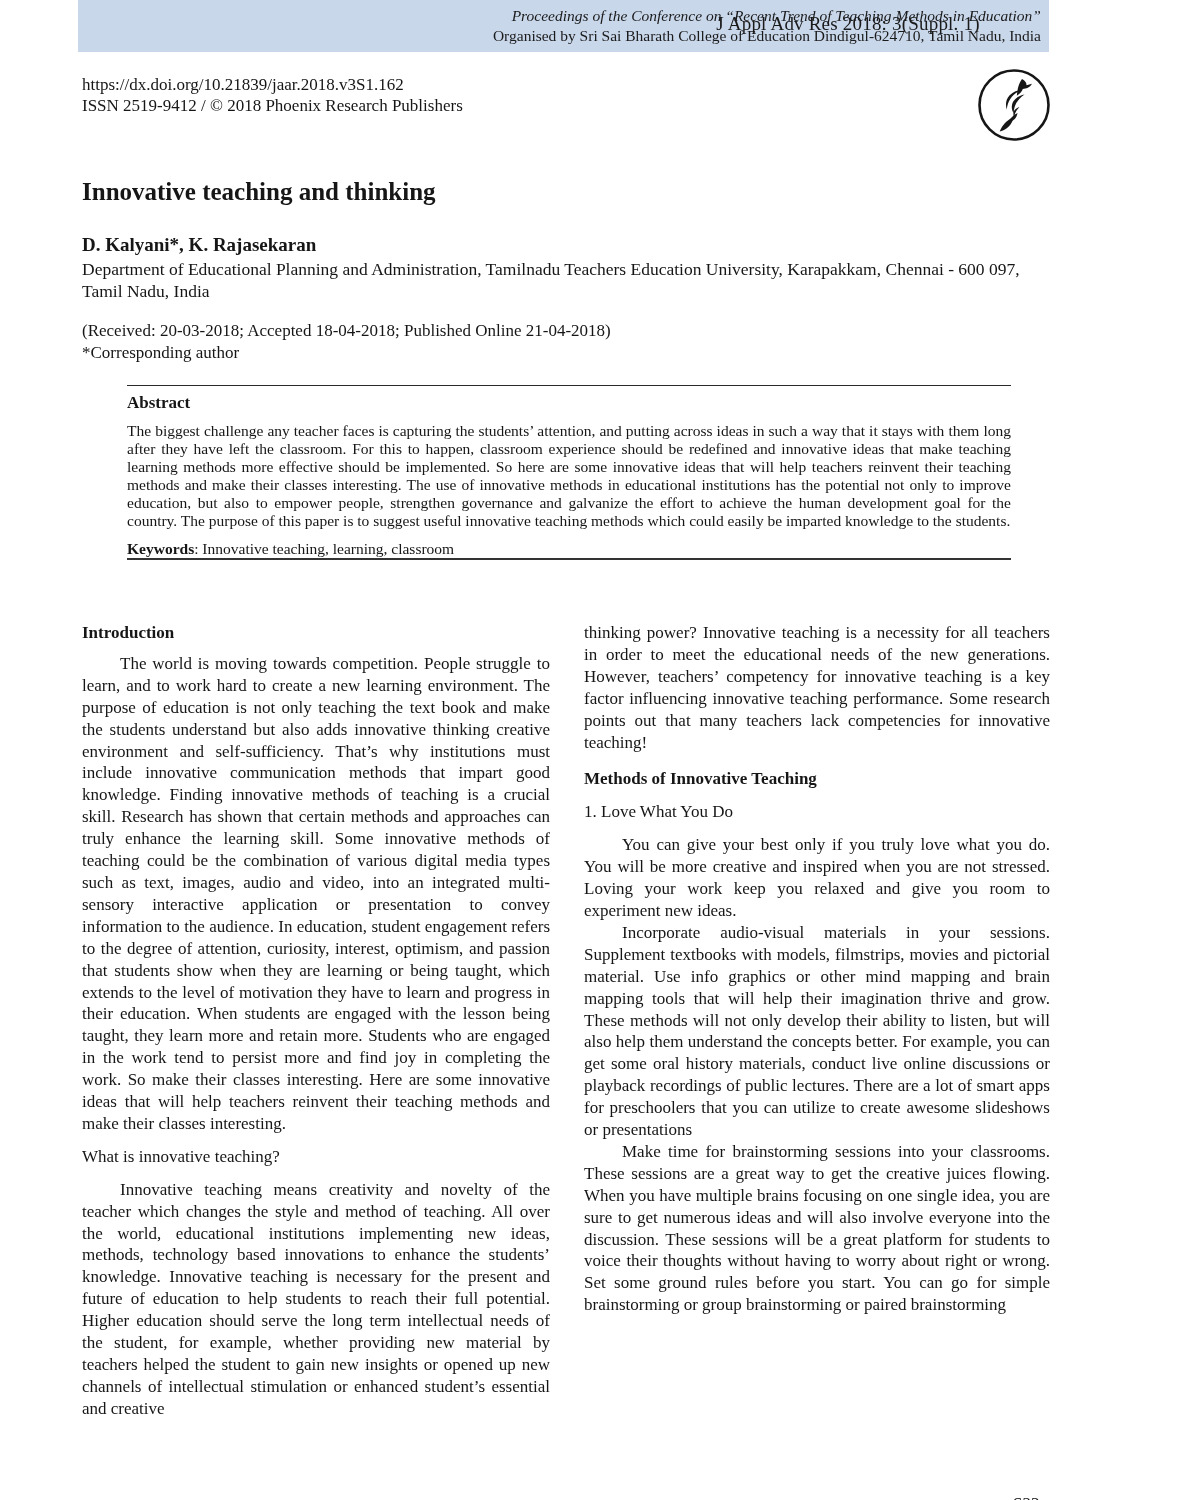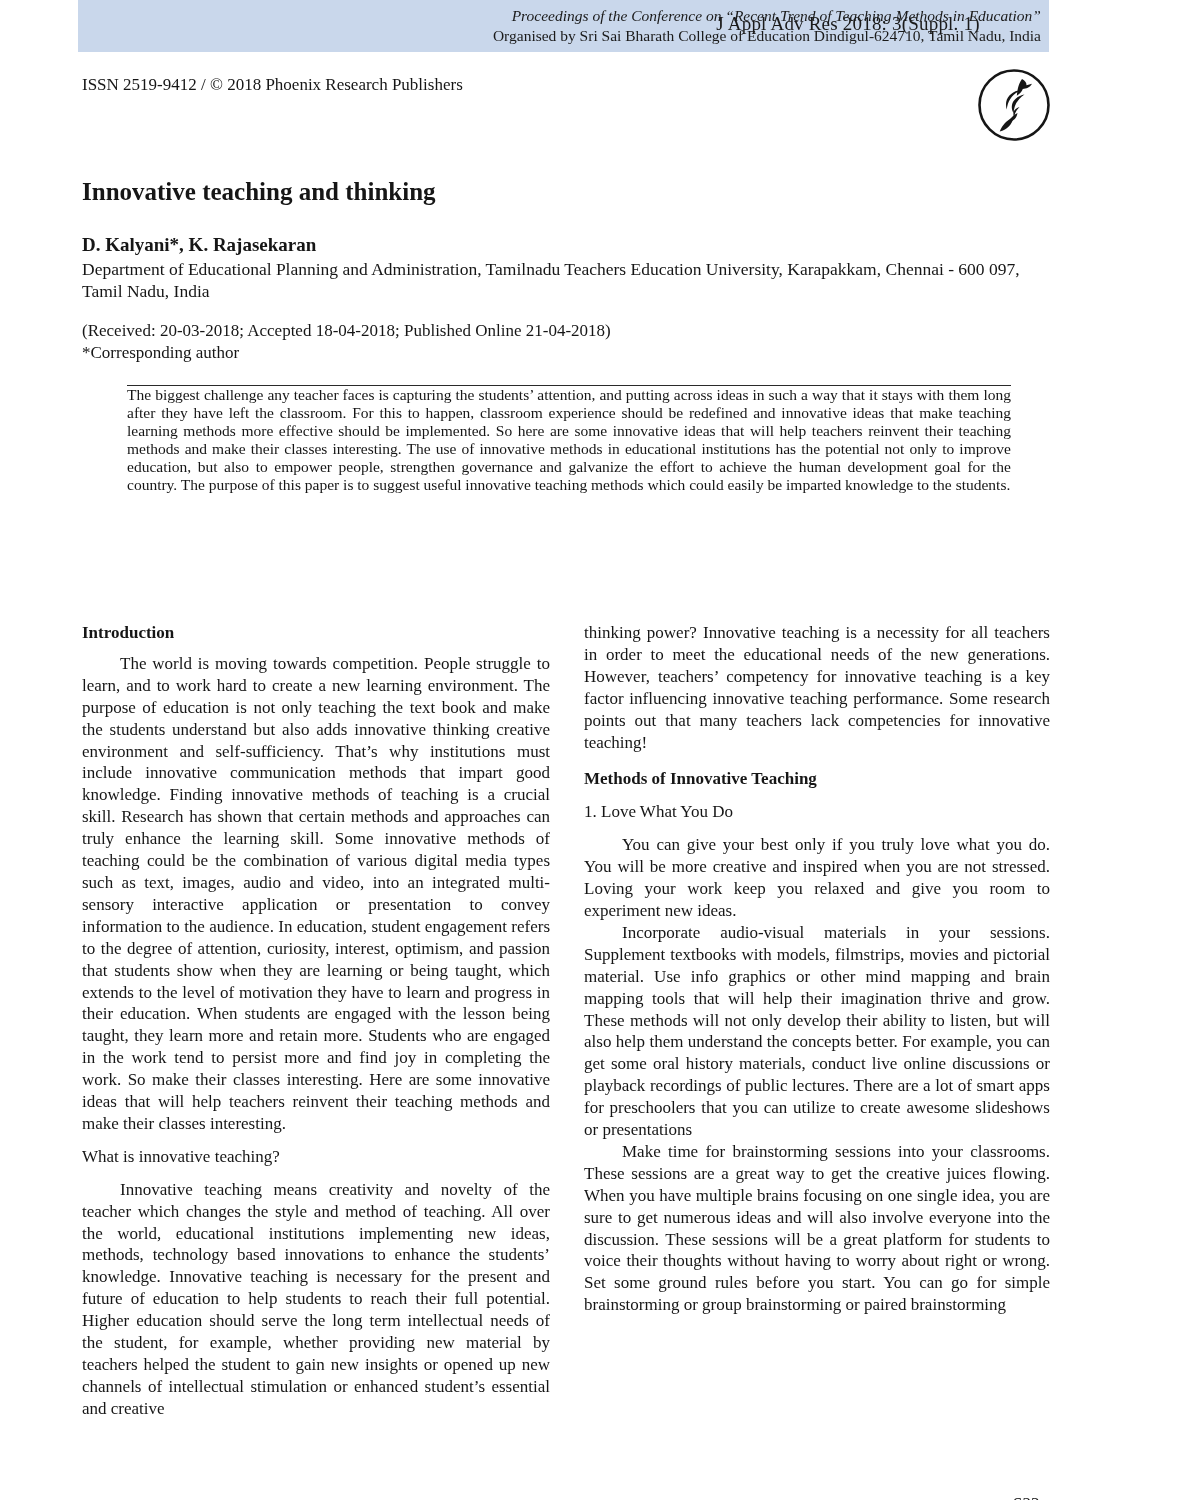--- a/index.html
+++ b/index.html
@@ -53,20 +53,21 @@
 </head>
 <body>
 
 <div class="abs banner" style="background: rgb(201, 215, 235);">
   <div class="l1">Proceedings of the Conference on “Recent Trend of Teaching Methods in Education”</div>
   <div class="l2">Organised by Sri Sai Bharath College of Education Dindigul-624710, Tamil Nadu, India</div>
 </div>
 <div class="abs banner-overlay">J Appl Adv Res 2018: 3(Suppl. 1)</div>
 
 <div class="abs masthead">
+  <div>https://dx.doi.org/10.21839/jaar.2018.v3S1.162</div>
   <div>ISSN 2519-9412 / © 2018 Phoenix Research Publishers</div>
 </div>
 
 <div class="abs logo">
   <svg width="76" height="76" viewBox="0 0 76 76">
     <circle cx="38" cy="38" r="34.5" fill="none" stroke="#161616" stroke-width="2.6"></circle>
     <g fill="#161616">
       <path d="M46 12 c3 1.5 4.5 3.5 4.5 6.2 l5.5 -1.4 c-2.2 3.8 -5.8 5 -9.2 5.1 c-1 2.8 -3.2 4.9 -6 6.8 c0.8 -6 1.4 -11.6 5.2 -16.7 z"></path>
       <path d="M45 23 c-8.5 4.2 -13.5 10.2 -14.2 19.5 c-3.4 -10.5 4.2 -18.3 14.2 -19.5 z"></path>
       <path d="M48.5 27.5 c-7 5 -10.8 11 -10.8 18.8 c-2.2 -3.2 -2.4 -7 -1.2 -10.2 c1.8 -4.8 6.8 -7.6 12 -8.6 z"></path>
@@ -77,21 +78,25 @@
   </svg>
 </div>
 
 <div class="abs title">Innovative teaching and thinking</div>
 <div class="abs authors">D. Kalyani*, K. Rajasekaran</div>
 <div class="abs affiliation">Department of Educational Planning and Administration, Tamilnadu Teachers Education University, Karapakkam, Chennai - 600 097, Tamil Nadu, India</div>
 <div class="abs dates">(Received: 20-03-2018; Accepted 18-04-2018; Published Online 21-04-2018)</div>
 <div class="abs corresponding">*Corresponding author</div>
 
 <div class="abs abstract">
+  <div class="head">Abstract</div>
   <div class="body">The biggest challenge any teacher faces is capturing the students’ attention, and putting across ideas in such a way that it stays with them long after they have left the classroom. For this to happen, classroom experience should be redefined and innovative ideas that make teaching learning methods more effective should be implemented. So here are some innovative ideas that will help teachers reinvent their teaching methods and make their classes interesting. The use of innovative methods in educational institutions has the potential not only to improve education, but also to empower people, strengthen governance and galvanize the effort to achieve the human development goal for the country. The purpose of this paper is to suggest useful innovative teaching methods which could easily be imparted knowledge to the students.</div>
+  <div class="keywords bottom-rule">
+    <b>Keywords</b><span>: Innovative teaching, learning, classroom</span>
+  </div>
 </div>
 
 <div class="abs col col-left">
   <div class="h-bold">Introduction</div>
   <p>The world is moving towards competition. People struggle to learn, and to work hard to create a new learning environment. The purpose of education is not only teaching the text book and make the students understand but also adds innovative thinking creative environment and self-sufficiency. That’s why institutions must include innovative communication methods that impart good knowledge. Finding innovative methods of teaching is a crucial skill. Research has shown that certain methods and approaches can truly enhance the learning skill. Some innovative methods of teaching could be the combination of various digital media types such as text, images, audio and video, into an integrated multi-sensory interactive application or presentation to convey information to the audience. In education, student engagement refers to the degree of attention, curiosity, interest, optimism, and passion that students show when they are learning or being taught, which extends to the level of motivation they have to learn and progress in their education. When students are engaged with the lesson being taught, they learn more and retain more. Students who are engaged in the work tend to persist more and find joy in completing the work. So make their classes interesting. Here are some innovative ideas that will help teachers reinvent their teaching methods and make their classes interesting.</p>
   <div class="subhead">What is innovative teaching?</div>
   <p>Innovative teaching means creativity and novelty of the teacher which changes the style and method of teaching. All over the world, educational institutions implementing new ideas, methods, technology based innovations to enhance the students’ knowledge. Innovative teaching is necessary for the present and future of education to help students to reach their full potential. Higher education should serve the long term intellectual needs of the student, for example, whether providing new material by teachers helped the student to gain new insights or opened up new channels of intellectual stimulation or enhanced student’s essential and creative</p>
 </div>
 
 <div class="abs col col-right">

